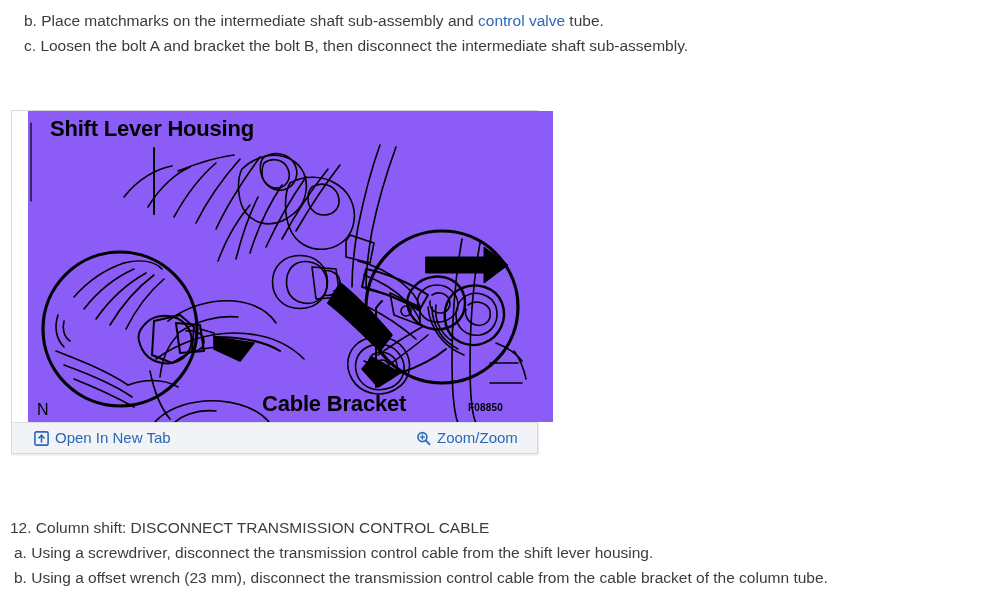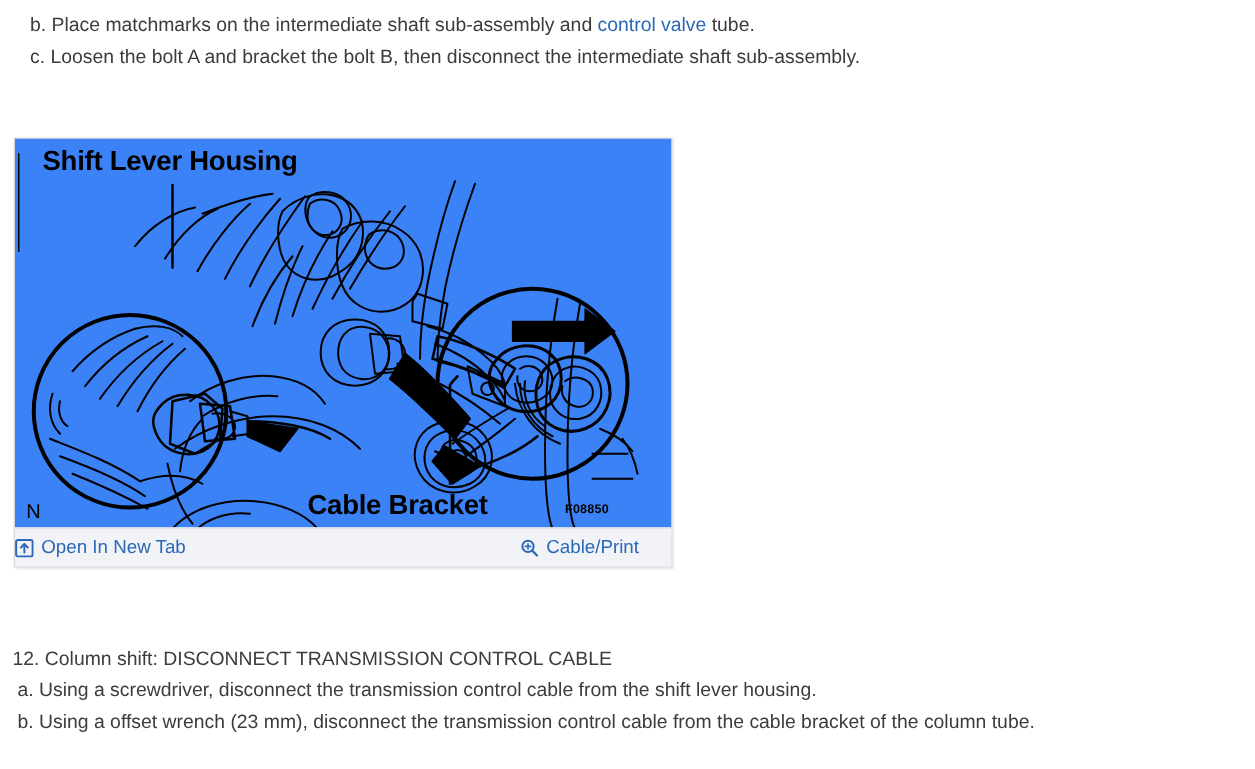--- a/index.html
+++ b/index.html
@@ -51,26 +51,26 @@
     top: 110px;
     width: 527px;
     height: 344px;
     background: #ffffff;
     border: 1px solid #d8d8d8;
     box-shadow: 1px 1px 2px rgba(0,0,0,0.10);
     box-sizing: border-box;
   }
   .figure-canvas {
     position: absolute;
-    left: 0;
+    left: 16px;
     top: 0;
     width: 525px;
     height: 311px;
     overflow: hidden;
-    background: #3b82f6;
+    background: #8b5cf6;
   }
   .figure-canvas svg {
     position: absolute;
     left: 0;
     top: 0;
   }
 
   .fig-label {
     position: absolute;
     font-family: "Liberation Sans", sans-serif;
@@ -98,21 +98,21 @@
     position: absolute;
     top: 5px;
     display: flex;
     align-items: center;
     gap: 6px;
     color: #2a68b8;
     font-size: 15px;
     cursor: pointer;
     line-height: 20px;
   }
-  .tool-open  { left: 0; text-align: right; }
+  .tool-open  { left: 22px; text-align: right; }
   .tool-zoom  { left: 404px; }
   .tool-icon  { display: inline-block; width: 15px; height: 15px; flex: none; }
   .tool-icon svg { display: block; }
 </style>
 </head>
 <body>
 
 <div class="instr-top">
   <div class="step-line indent-1">
     <span>b.</span>
@@ -313,21 +313,21 @@
     </div>
 
     <div class="tool-btn tool-zoom">
       <span class="tool-icon">
         <svg width="15" height="15" viewBox="0 0 15 15" xmlns="http://www.w3.org/2000/svg">
           <circle cx="6.4" cy="6.1" r="4.5" fill="none" stroke="#2a68b8" stroke-width="1.6"></circle>
           <path d="M9.8 9.5 L13.6 13.4" stroke="#2a68b8" stroke-width="1.8" stroke-linecap="round"></path>
           <path d="M6.4 4.0 L6.4 8.2 M4.3 6.1 L8.5 6.1" stroke="#2a68b8" stroke-width="1.3" stroke-linecap="round"></path>
         </svg>
       </span>
-      <span>Cable/Print</span>
+      <span>Zoom/Zoom</span>
     </div>
 
   </div>
 </div>
 
 <div class="instr-bottom">
   <div class="step-line indent-2">12. Column shift: DISCONNECT TRANSMISSION CONTROL CABLE</div>
   <div class="step-line indent-3">a. Using a screwdriver, disconnect the transmission control cable from the shift lever housing.</div>
   <div class="step-line indent-3">b. Using a offset wrench (23 mm), disconnect the transmission control cable from the cable bracket of the column tube.</div>
 </div>

